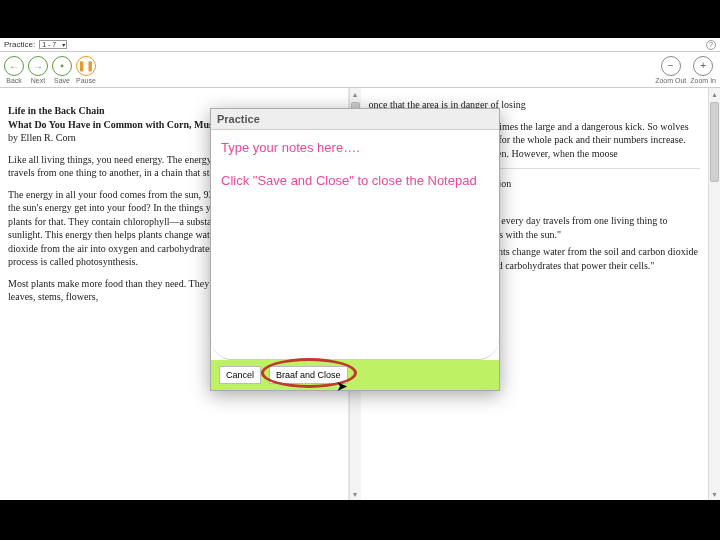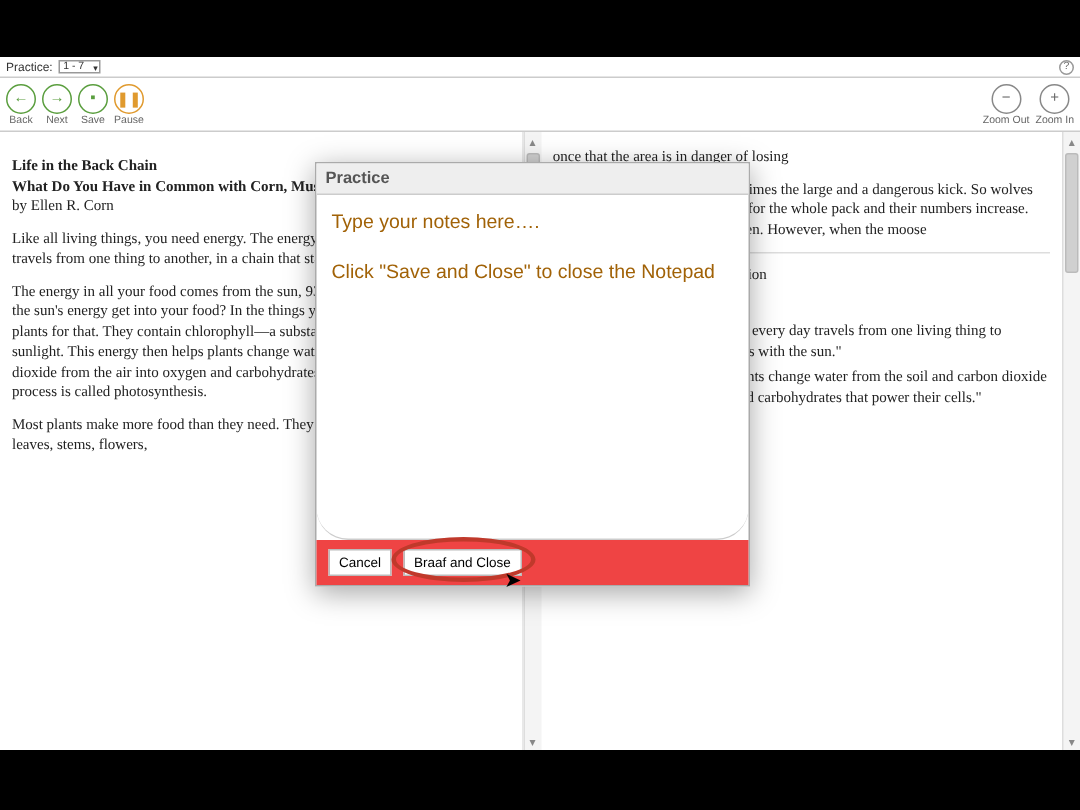--- a/index.html
+++ b/index.html
@@ -28,23 +28,23 @@
   p.para { margin-bottom:8px; }
   .divider-thin { border-top:1px solid #ddd; margin:8px 0; }
   .choice { display:flex; gap:6px; margin:4px 0; font-size:10px; }
   .choice-label { width:14px; height:14px; border:1px solid #aaa; border-radius:50%; display:flex; align-items:center; justify-content:center; font-size:8px; flex-shrink:0; background:#fff; font-family:Arial,sans-serif; }
   .scrollbar { width:12px; background:#f4f4f4; border-left:1px solid #ddd; position:relative; }
   .scroll-arrow { position:absolute; left:0; right:0; height:12px; display:flex; align-items:center; justify-content:center; font-size:8px; color:#888; }
   .scroll-thumb { position:absolute; left:1px; right:1px; top:14px; height:80px; background:#d0d0d0; border:1px solid #bbb; border-radius:2px; }
   
   .notepad { position:absolute; top:108px; left:210px; width:290px; background:#fff; border:1px solid #aaa; box-shadow:0 4px 18px rgba(0,0,0,0.35); font-family:Arial,sans-serif; }
   .np-header { background:#eee; border-bottom:1px solid #ccc; padding:4px 6px; font-size:11px; font-weight:bold; color:#555; }
-  .np-body { height:230px; padding:10px; font-size:13px; font-family:Arial,sans-serif; color:#a16207; border-bottom:1px solid #ccc;border-radius:21px; }
+  .np-body { height:230px; padding:10px; font-size:13px; font-family:Arial,sans-serif; color:#ec4899; border-bottom:1px solid #ccc;border-radius:21px; }
   .np-body .line1 { margin-bottom:18px; }
-  .np-footer { background:#ef4444; padding:6px 8px; display:flex; gap:8px; align-items:center; position:relative; }
+  .np-footer { background:#bef264; padding:6px 8px; display:flex; gap:8px; align-items:center; position:relative; }
   .np-btn { font-size:9px; padding:3px 6px; border:1px solid #bbb; background:#fff; cursor:pointer; font-family:Arial,sans-serif; }
   .red-circle { position:absolute; left:50px; top:-2px; width:96px; height:30px; border:3px solid #c0392b; border-radius:50%; pointer-events:none; }
   .cursor { position:absolute; left:125px; top:18px; font-size:14px; color:#000; pointer-events:none; }
   .q-item { margin-bottom:10px; }
 </style>
 </head>
 <body>
 
 <div class="letterbox-top"></div>
 <div class="letterbox-bottom"></div>

